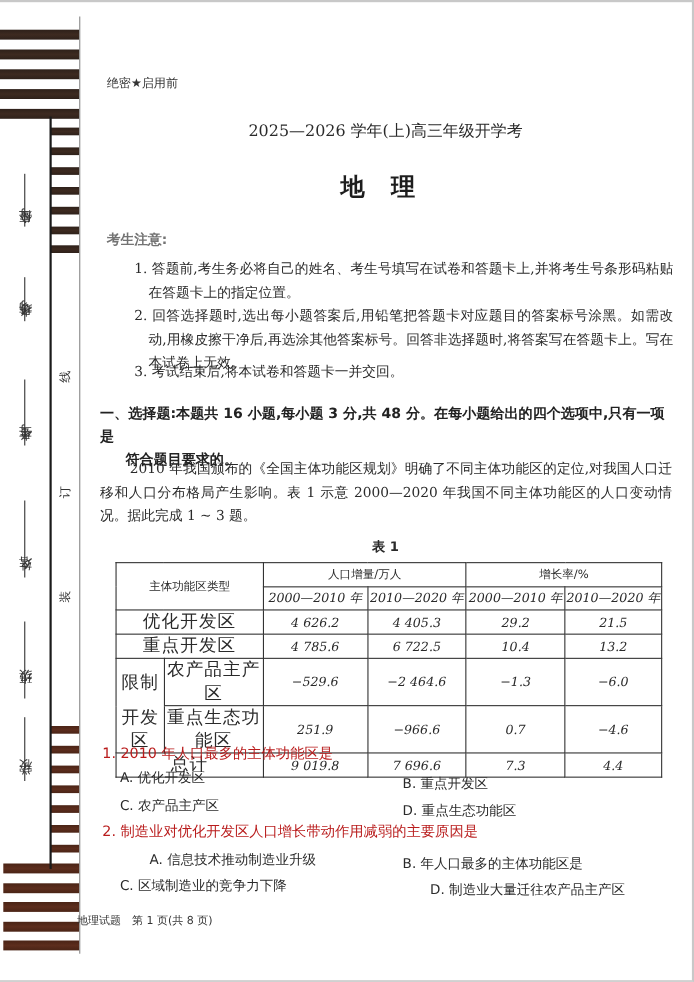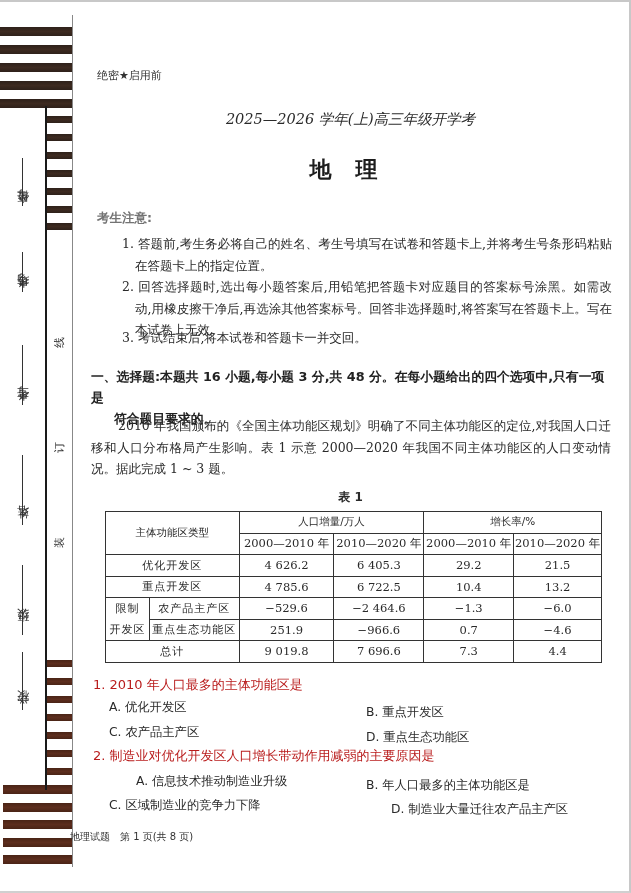--- a/index.html
+++ b/index.html
@@ -12,38 +12,38 @@
   .strip-bar { position: absolute; height: 9px; background: linear-gradient(#2e211a, #3d2a20 50%, #2e211a); }
   .strip-bar.red { background: linear-gradient(#4a2416, #5c2d1d 50%, #4a2416); }
   .strip-vline { position: absolute; width: 2px; background: #1a1a1a; }
   .strip-thin { position: absolute; width: 1px; background: #888; }
   .side-label { position: absolute; writing-mode: vertical-rl; transform: rotate(180deg); font-family: "DejaVu Sans", sans-serif; font-size: 12px; color: #333; letter-spacing: 2px; }
   .side-line { position: absolute; left: 22px; width: 1px; background: #333; }
   .bind-char { position: absolute; left: 54px; font-family: "DejaVu Sans", sans-serif; font-size: 11px; color: #333; transform: rotate(-90deg); }
 
   
   .secret { position: absolute; left: 97px; top: 68px; font-family: "DejaVu Sans", sans-serif; font-size: 11px; color: #333; }
-  .exam-title { position: absolute; left: 0; width: 631px; top: 110px; text-align: center; font-size: 14.5px; color: #2a2a2a; padding-left: 70px; font-style: italic; }
+  .exam-title { position: absolute; left: 0; width: 631px; top: 110px; text-align: center; font-size: 14.5px; color: #2a2a2a; padding-left: 70px; }
   .subject { position: absolute; left: 0; width: 631px; top: 155px; text-align: center; font-family: "DejaVu Sans", sans-serif; font-size: 22px; font-weight: bold; letter-spacing: 24px; padding-left: 80px; color: #1d1d1d; }
 
   .notice-head { position: absolute; left: 97px; top: 210px; font-family: "DejaVu Sans", sans-serif; font-weight: bold; font-size: 12.5px; color: #737373; }
   .notice-item { position: absolute; left: 122px; width: 490px; font-size: 12.5px; line-height: 21.5px; color: #2a2a2a; text-indent: -13px; padding-left: 13px; text-align: justify; }
 
   .section-head { position: absolute; left: 91px; top: 366px; width: 520px; font-family: "DejaVu Sans", sans-serif; font-weight: bold; font-size: 12.8px; line-height: 21px; color: #222; }
   .section-head .cont { padding-left: 23px; display: block; }
 
   .material { position: absolute; left: 91px; top: 415px; width: 520px; font-size: 12.5px; line-height: 21.5px; color: #2a2a2a; text-indent: 27px; text-align: justify; }
 
   .table-caption { position: absolute; left: 0; width: 631px; top: 489px; text-align: center; font-family: "DejaVu Sans", sans-serif; font-weight: bold; font-size: 12px; padding-left: 70px; }
 
   table.data { position: absolute; left: 105px; top: 511px; width: 497px; border-collapse: collapse; font-size: 11.5px; color: #2a2a2a; }
   table.data td, table.data th { border: 1px solid #333; text-align: center; height: 21.5px; font-weight: normal; padding: 0; }
   table.data th { font-family: "DejaVu Sans", sans-serif; font-size: 10.5px; }
-  table.data td.label { font-family: Liberation Serif, serif; font-size: 11px; letter-spacing: 1px; }
-  table.data td.num { font-family: "DejaVu Serif", serif; }
+  table.data td.label { font-family: Liberation Serif, serif; font-size: 16px; letter-spacing: 1px; }
+  table.data td.num { font-family: "DejaVu Serif", serif; font-style: italic; }
 
   .q-stem { position: absolute; left: 93px; font-family: "DejaVu Sans", sans-serif; font-size: 13px; color: #b91c1c; }
   .q-opt { position: absolute; font-family: "DejaVu Sans", sans-serif; font-size: 12.3px; color: #2a2a2a; }
 
   .footer { position: absolute; left: 0; width: 631px; top: 830px; text-align: left; font-family: "DejaVu Sans", sans-serif; font-size: 10px; color: #333; padding-left: 70px; }
 </style>
 </head>
 <body>
 
 <div class="page-frame"></div>
@@ -132,21 +132,21 @@
   </tr>
   <tr>
     <td class="num">2000—2010 年</td>
     <td class="num">2010—2020 年</td>
     <td class="num">2000—2010 年</td>
     <td class="num">2010—2020 年</td>
   </tr>
   <tr>
     <td colspan="2" class="label">优化开发区</td>
     <td class="num">4 626.2</td>
-    <td class="num">6 405.3</td>
+    <td class="num">4 405.3</td>
     <td class="num">29.2</td>
     <td class="num">21.5</td>
   </tr>
   <tr>
     <td colspan="2" class="label">重点开发区</td>
     <td class="num">4 785.6</td>
     <td class="num">6 722.5</td>
     <td class="num">10.4</td>
     <td class="num">13.2</td>
   </tr>

